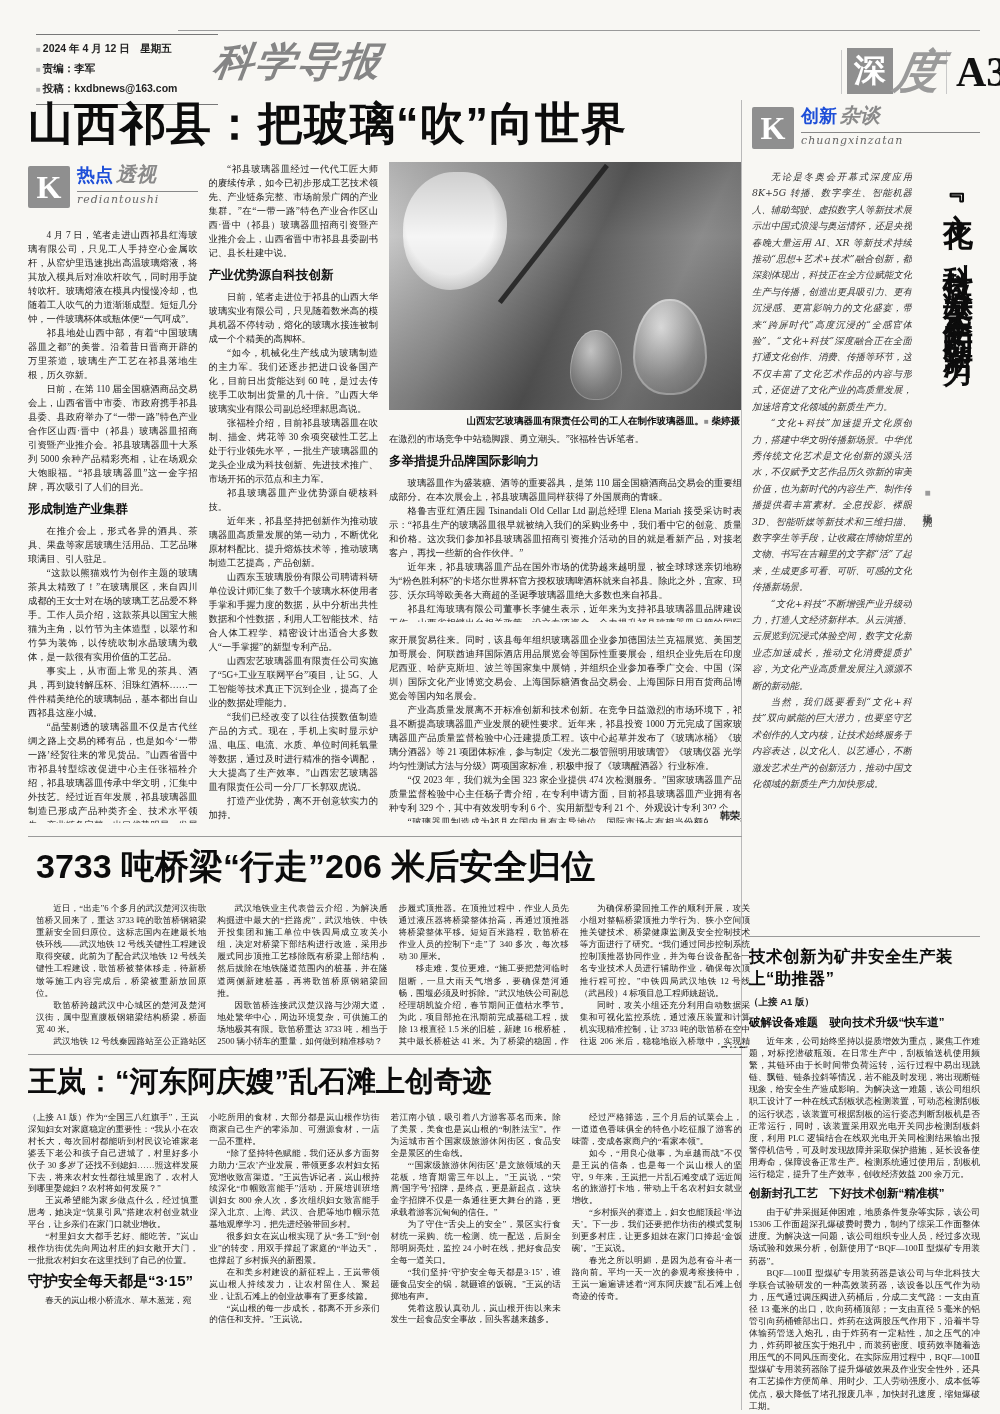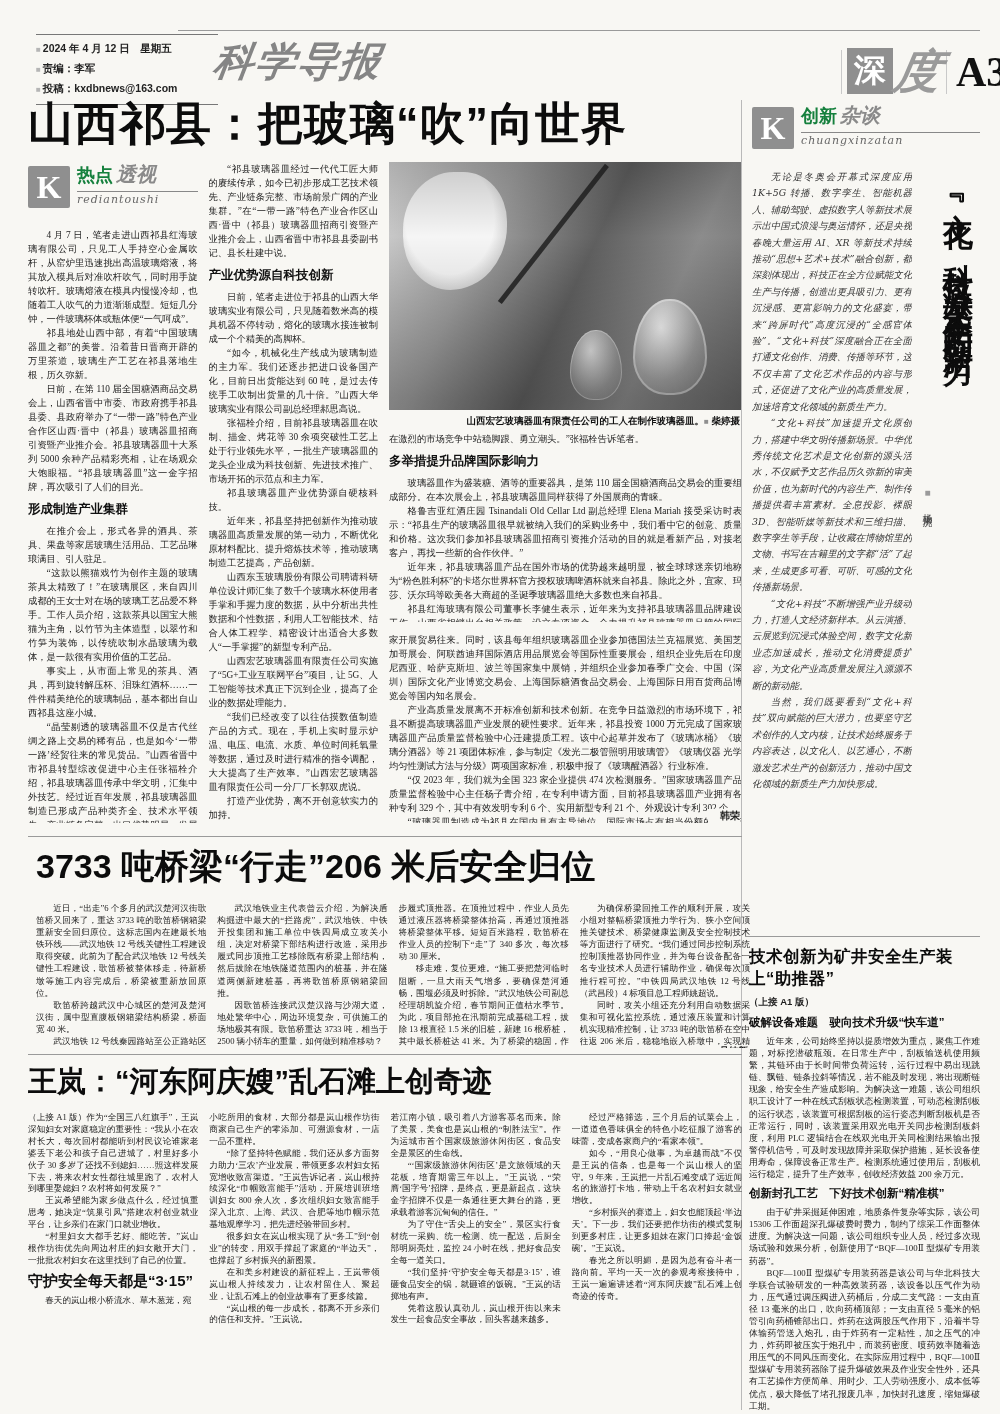--- a/index.html
+++ b/index.html
@@ -28,21 +28,21 @@
     font-family:"Liberation Sans",sans-serif; font-weight:900; font-size:45px; letter-spacing:1px; color:#0c0c0c; white-space:nowrap;}
   .headline2 { font-family:"Liberation Sans",sans-serif; font-weight:900; font-size:34px; letter-spacing:0px; color:#0c0c0c; white-space:nowrap;}
   .headline3 { font-family:"Liberation Sans",sans-serif; font-weight:900; font-size:29px; color:#0c0c0c; white-space:nowrap;}
   .headline4 { font-family:"Liberation Sans",sans-serif; font-weight:900; font-size:16.5px; color:#0c0c0c; margin-bottom:6px; letter-spacing:.5px;}
   
   .kbadge { display:flex; gap:7px; margin-bottom:10px; height:56px;}
   .kbox { width:42px; height:42px; background:#8f8f8f; color:#fff; border-radius:2px;
     font-family:"Liberation Serif",serif; font-weight:bold; font-size:32px; display:flex; align-items:center; justify-content:center; margin-top:4px;}
   .kb-right { flex:1; }
   .kb-title { font-size:18px; line-height:24px; white-space:nowrap;}
-  .kb-title .bold { font-family:Liberation Mono, monospace; font-weight:900; color:#15803d;}
+  .kb-title .bold { font-family:Liberation Mono, monospace; font-weight:900; color:#1d4ed8;}
   .kb-title .script { font-family:"DejaVu Serif",serif; font-style:italic; font-weight:bold; color:#8a8a8a; font-size:20px; margin-left:3px;}
   .kb-pin { border-top:1px solid #888; margin-top:3px; padding-top:1px; font-family:"DejaVu Serif",serif;
     font-style:italic; font-size:11px; color:#666; letter-spacing:1px;}
   
   .cols { display:flex; gap:11px; }
   .col { flex:1; overflow:hidden; position:relative; }
   .para { text-indent:2em; text-align:justify; color:#222; }
   .para.cont { text-indent:0; }
   .subhead { font-family:"Liberation Sans",sans-serif; font-weight:bold; color:#111; text-indent:0; }
   .byline { position:absolute; bottom:0; right:2px; background:#f8f7f3; padding-left:12px;
@@ -205,21 +205,21 @@
     <div class="kb-right">
       <div class="kb-title">
         <span class="bold">创新</span><span class="script">杂谈</span>
       </div>
       <div class="kb-pin">chuangxinzatan</div>
     </div>
   </div>
   <div class="essay-row">
     <div class="essay">
       <div>
-          <p class="para">无论是冬奥会开幕式深度应用 1K+5G 转播、数字孪生、智能机器人、辅助驾驶、虚拟数字人等新技术展示出中国式浪漫与奥运情怀，还是央视春晚大量运用 AI、XR 等新技术持续推动“思想+艺术+技术”融合创新，都深刻体现出，科技正在全方位赋能文化生产与传播，创造出更具吸引力、更有沉浸感、更富影响力的文化盛宴，带来“跨屏时代”高度沉浸的“全感官体验”。“文化+科技”深度融合正在全面打通文化创作、消费、传播等环节，这不仅丰富了文化艺术作品的内容与形式，还促进了文化产业的高质量发展，加速培育文化领域的新质生产力。</p>
+          <p class="para">无论是冬奥会开幕式深度应用 8K+5G 转播、数字孪生、智能机器人、辅助驾驶、虚拟数字人等新技术展示出中国式浪漫与奥运情怀，还是央视春晚大量运用 AI、XR 等新技术持续推动“思想+艺术+技术”融合创新，都深刻体现出，科技正在全方位赋能文化生产与传播，创造出更具吸引力、更有沉浸感、更富影响力的文化盛宴，带来“跨屏时代”高度沉浸的“全感官体验”。“文化+科技”深度融合正在全面打通文化创作、消费、传播等环节，这不仅丰富了文化艺术作品的内容与形式，还促进了文化产业的高质量发展，加速培育文化领域的新质生产力。</p>
           <p class="para">“文化+科技”加速提升文化原创力，搭建中华文明传播新场景。中华优秀传统文化艺术是文化创新的源头活水，不仅赋予文艺作品历久弥新的审美价值，也为新时代的内容生产、制作传播提供着丰富素材。全息投影、裸眼 3D、智能听媒等新技术和三维扫描、数字孪生等手段，让收藏在博物馆里的文物、书写在古籍里的文字都“活”了起来，生成更多可看、可听、可感的文化传播新场景。</p>
           <p class="para">“文化+科技”不断增强产业升级动力，打造人文经济新样本。从云演播、云展览到沉浸式体验空间，数字文化新业态加速成长，推动文化消费提质扩容，为文化产业高质量发展注入源源不断的新动能。</p>
           <p class="para">当然，我们既要看到“文化+科技”双向赋能的巨大潜力，也要坚守艺术创作的人文内核，让技术始终服务于内容表达，以文化人、以艺通心，不断激发艺术生产的创新活力，推动中国文化领域的新质生产力加快形成。</p>
         </div>
     </div>
     <div class="vhead-wrap">
       <div class="vhead">『文化＋科技』激发艺术生产的创新活力</div>
       <div class="vbyline">
         <span class="sq">■</span><span> 杨乘虎</span>
       </div>

